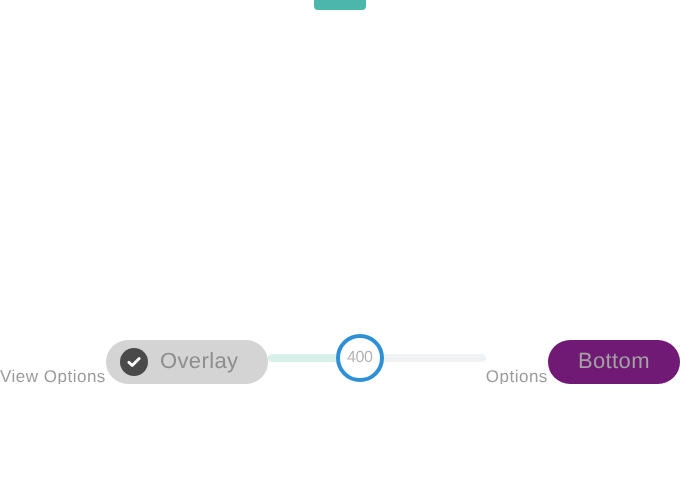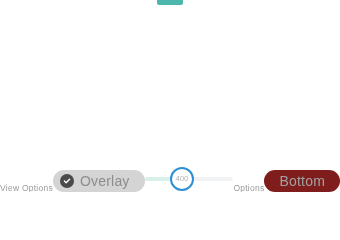--- a/index.html
+++ b/index.html
@@ -60,27 +60,27 @@
     gap: 6px;
     height: 22px;
     padding: 0 15px 0 7px;
     border-radius: 11px;
     background: #d4d4d4;
     border: none;
     cursor: pointer;
     box-sizing: border-box;
   }
   .pill.off {
-    background: #7f1d1d;
+    background: #701a75;
     padding: 0 15px;
     margin-top: 20px;
   }
 
   .pill-label {
-    font-size: 14px;
+    font-size: 11px;
     color: #8d8d8d;
     letter-spacing: 0.2px;
     white-space: nowrap;
     line-height: 1;
   }
   .pill.off .pill-label {
     color: #a2a2a2;
   }
 
   

